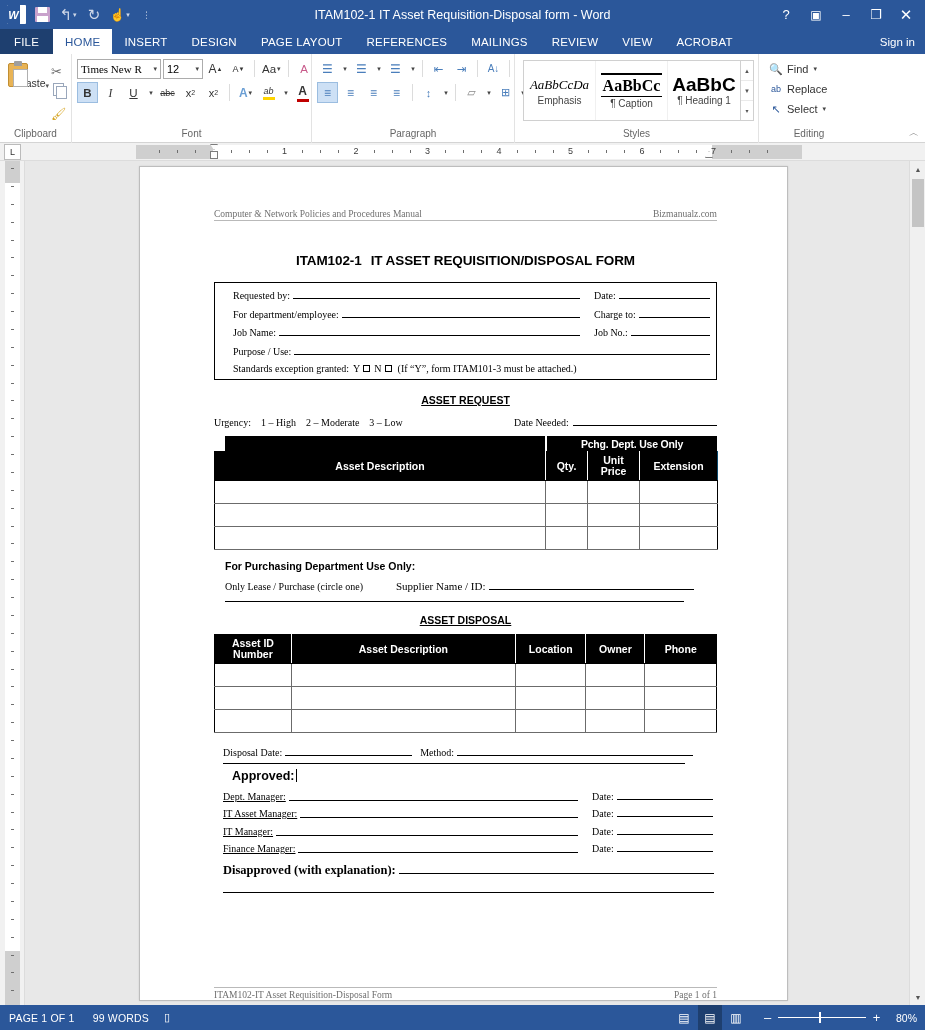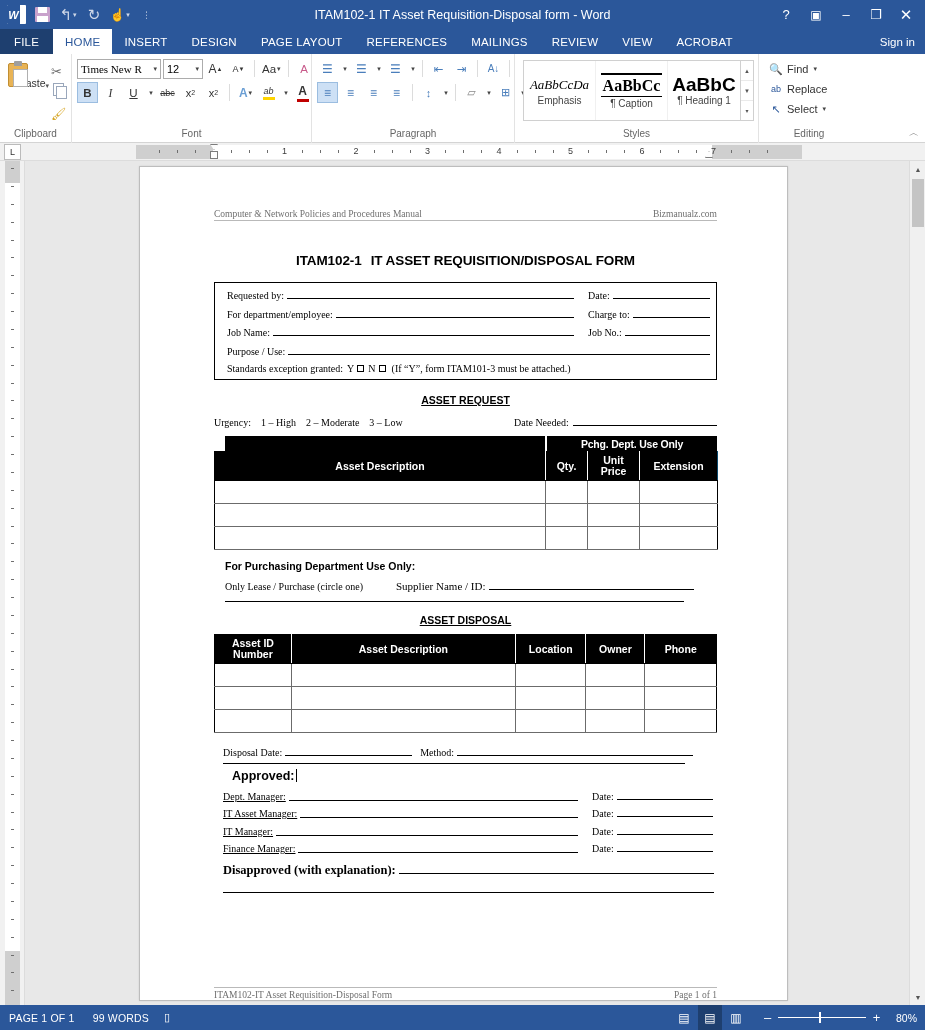--- a/index.html
+++ b/index.html
@@ -265,21 +265,21 @@
     font-size: 9.5px; color: #6f6f6f;
     border-bottom: 1px solid #b9b9b9; padding-bottom: 1px;
   }
   .doc-title {
     text-align: center; font-family: "Liberation Sans", sans-serif;
     font-weight: bold; font-size: 13.5px; margin-top: 32px; letter-spacing: -.1px;
   }
   .doc-title .code { margin-right: 9px; }
 
   .reqbox {
-    border: 1px solid #000; margin-top: 14px; padding: 6px 6px 5px 12px;
+    border: 1px solid #000; margin-top: 14px; padding: 6px 6px 5px 18px;
     font-size: 10px;
   }
   .frow { display: flex; align-items: baseline; margin-bottom: 6.5px; }
   .frow:last-child { margin-bottom: 0; }
   .flabel { white-space: nowrap; }
   .fline {
     flex: 1; border-bottom: 1px solid #000; height: 10px; margin: 0 0 0 3px;
   }
   .fgap { width: 14px; }
   .col-l { display: flex; align-items: baseline; width: 347px; }

